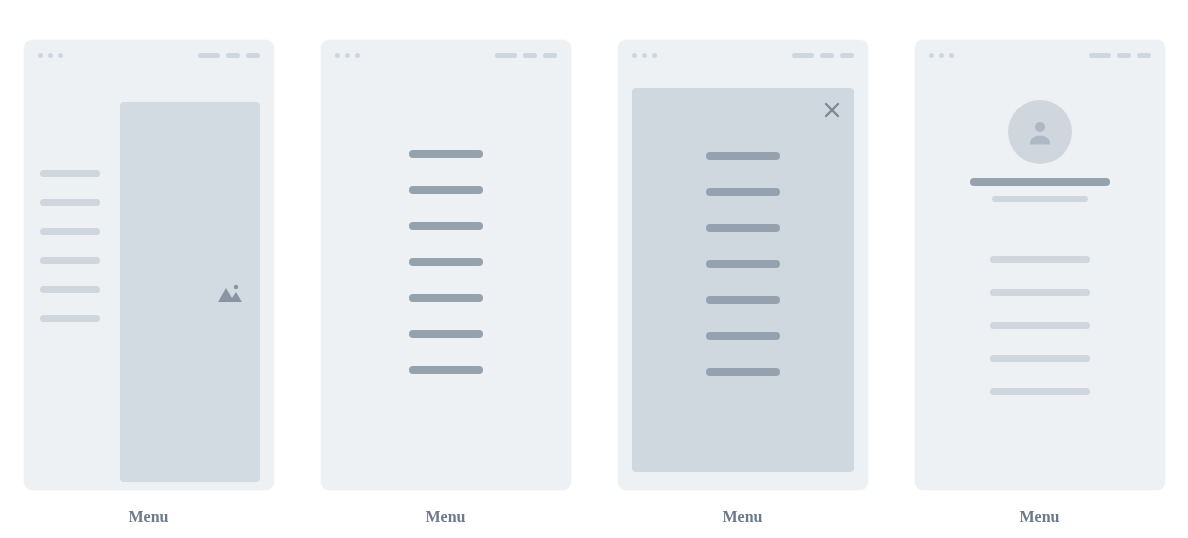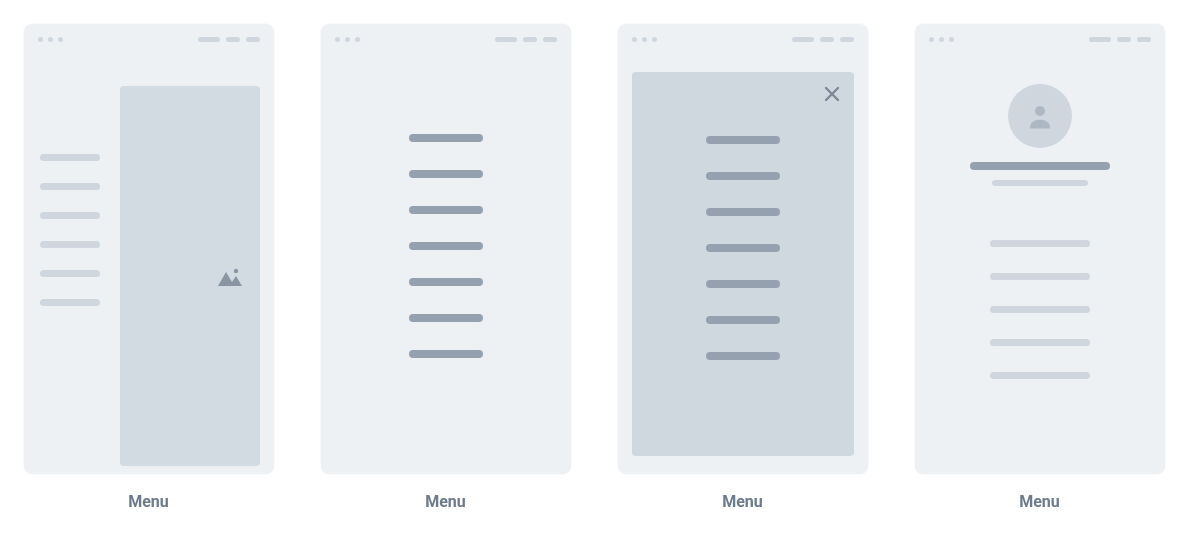--- a/index.html
+++ b/index.html
@@ -17,22 +17,23 @@
     padding: 0;
     width: 1188px;
     height: 538px;
     background: var(--bg);
     font-family: -apple-system, BlinkMacSystemFont, "Segoe UI", Roboto, Helvetica, Arial, sans-serif;
   }
   .stage {
     display: flex;
     justify-content: space-between;
     align-items: flex-start;
-    padding: 24px 20px 0 20px;
+    padding: 40px 20px 0 20px;
     gap: 40px;
+    font-family: Liberation Serif, serif;
   }
   .col {
     display: flex;
     flex-direction: column;
     align-items: center;
     flex: 1 1 0;
   }
   .device {
     width: 250px;
     height: 450px;

